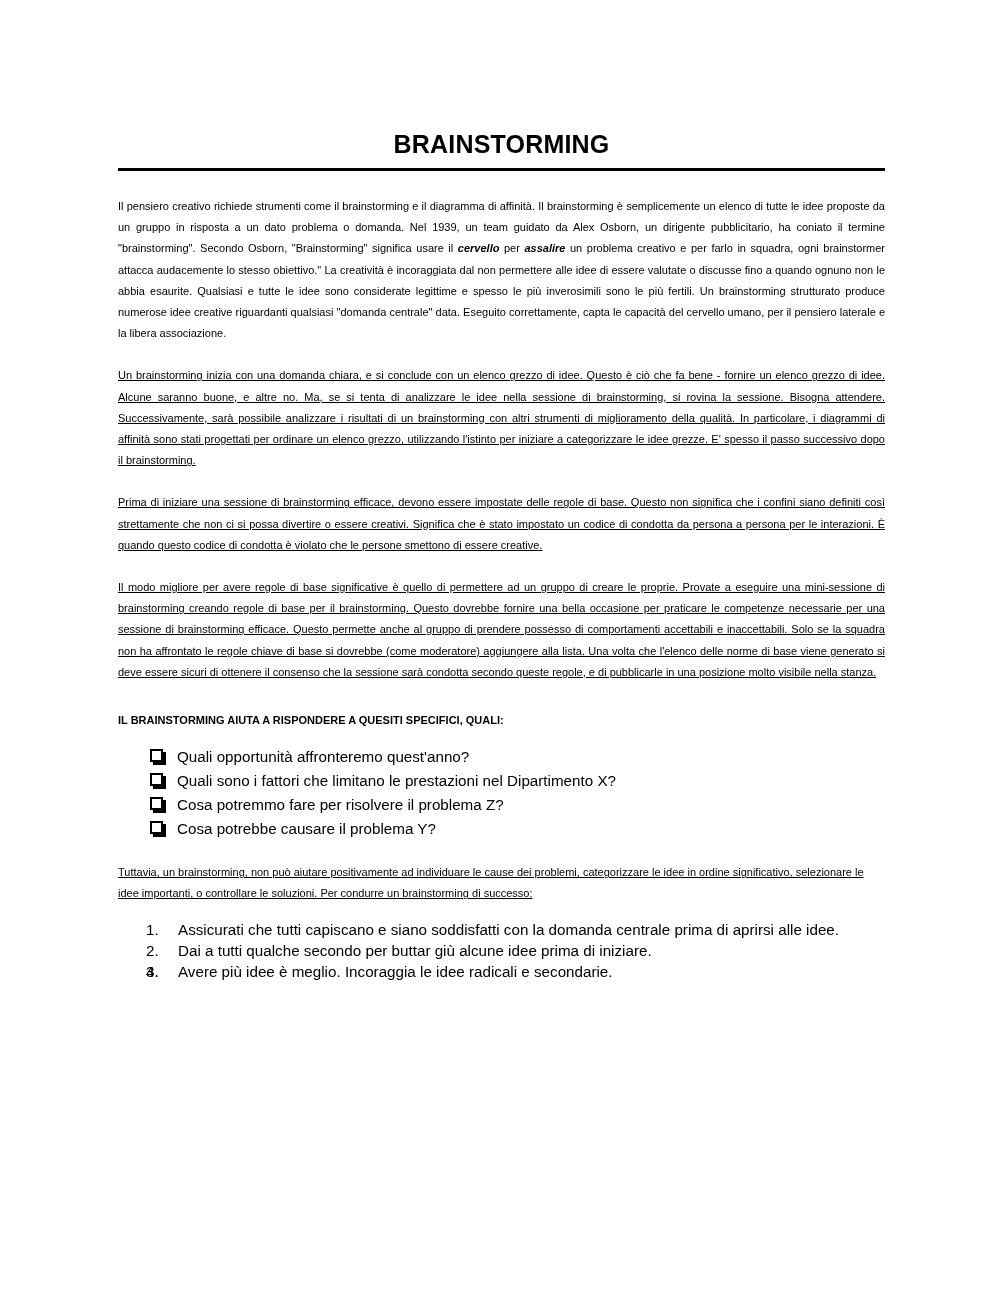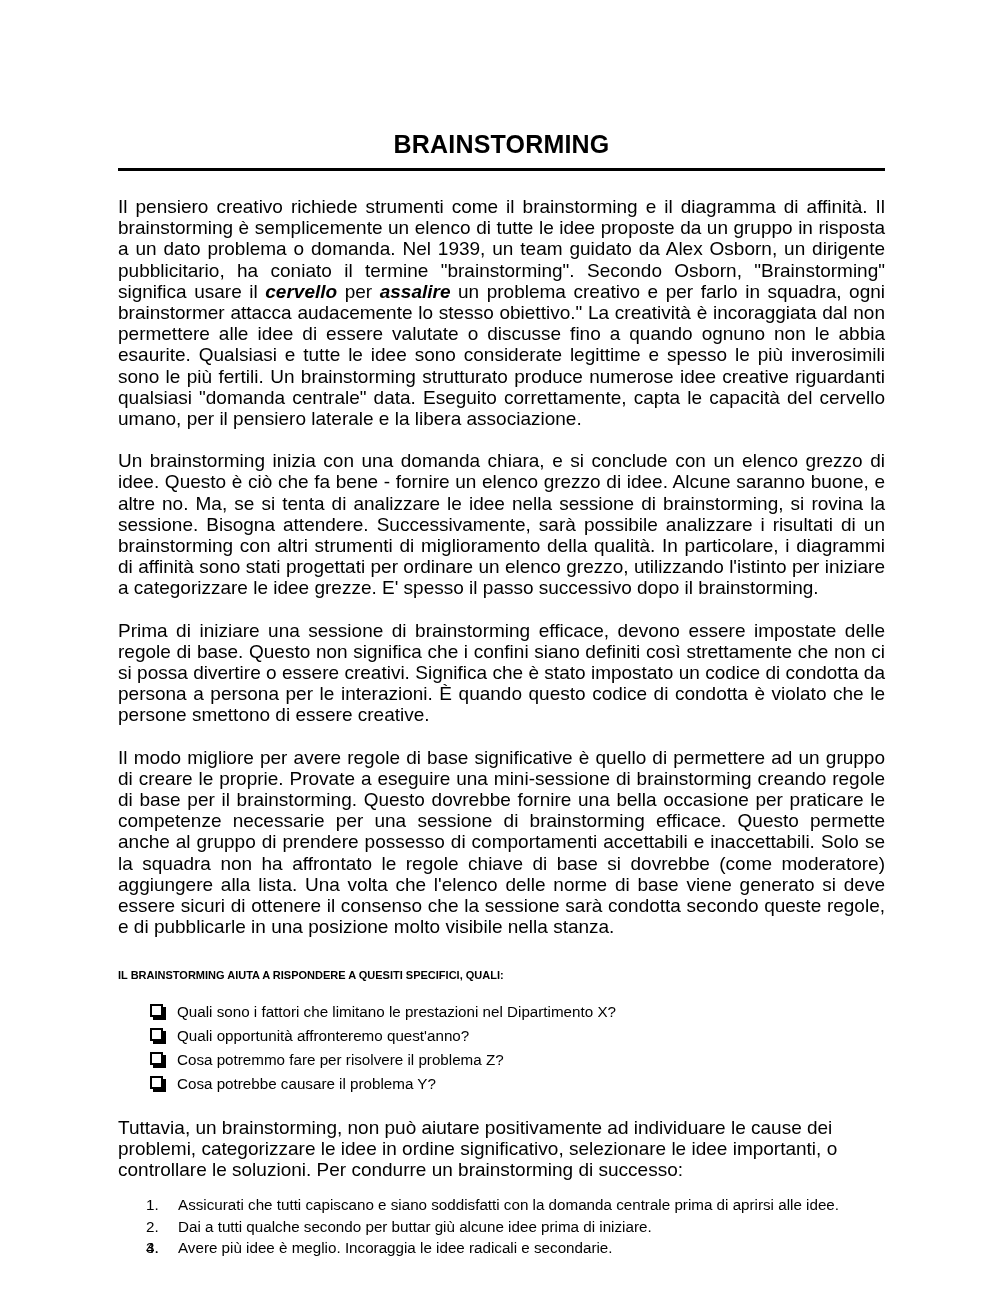--- a/index.html
+++ b/index.html
@@ -39,32 +39,33 @@
     margin-top: 9px;
     width: 767px;
     height: 3px;
     background: #000000;
     font-size: 0;
     line-height: 0;
   }
   p.body-para {
     margin: 0;
     padding: 0;
-    font-size: 19px;
+    font-size: 11px;
     line-height: 21.2px;
     text-align: justify;
     text-justify: inter-word;
     -webkit-hyphens: none;
     hyphens: none;
   }
   p.body-para.first {
     margin-top: 25px;
   }
   p.body-para.spaced {
     margin-top: 21px;
+    text-decoration: underline;
   }
   p.body-para.left-align {
     text-align: left;
   }
   .section-heading {
     margin: 0;
     padding: 0;
     margin-top: 27px;
     font-size: 11px;
     line-height: 21.2px;
@@ -135,25 +136,25 @@
 
     <p class="body-para spaced">Prima di iniziare una sessione di brainstorming efficace, devono essere impostate delle regole di base. Questo non significa che i confini siano definiti così strettamente che non ci si possa divertire o essere creativi. Significa che è stato impostato un codice di condotta da persona a persona per le interazioni. È quando questo codice di condotta è violato che le persone smettono di essere creative.</p>
 
     <p class="body-para spaced">Il modo migliore per avere regole di base significative è quello di permettere ad un gruppo di creare le proprie. Provate a eseguire una mini-sessione di brainstorming creando regole di base per il brainstorming. Questo dovrebbe fornire una bella occasione per praticare le competenze necessarie per una sessione di brainstorming efficace. Questo permette anche al gruppo di prendere possesso di comportamenti accettabili e inaccettabili. Solo se la squadra non ha affrontato le regole chiave di base si dovrebbe (come moderatore) aggiungere alla lista. Una volta che l'elenco delle norme di base viene generato si deve essere sicuri di ottenere il consenso che la sessione sarà condotta secondo queste regole, e di pubblicarle in una posizione molto visibile nella stanza.</p>
 
     <p class="section-heading">IL BRAINSTORMING AIUTA A RISPONDERE A QUESITI SPECIFICI, QUALI:</p>
 
     <ul class="check-list">
       <li>
         <span class="check-box"></span>
-        <span>Quali sono i fattori che limitano le prestazioni nel Dipartimento X?</span>
+        <span>Quali opportunità affronteremo quest'anno?</span>
       </li>
       <li>
         <span class="check-box"></span>
-        <span>Quali opportunità affronteremo quest'anno?</span>
+        <span>Quali sono i fattori che limitano le prestazioni nel Dipartimento X?</span>
       </li>
       <li>
         <span class="check-box"></span>
         <span>Cosa potremmo fare per risolvere il problema Z?</span>
       </li>
       <li>
         <span class="check-box"></span>
         <span>Cosa potrebbe causare il problema Y?</span>
       </li>
     </ul>

